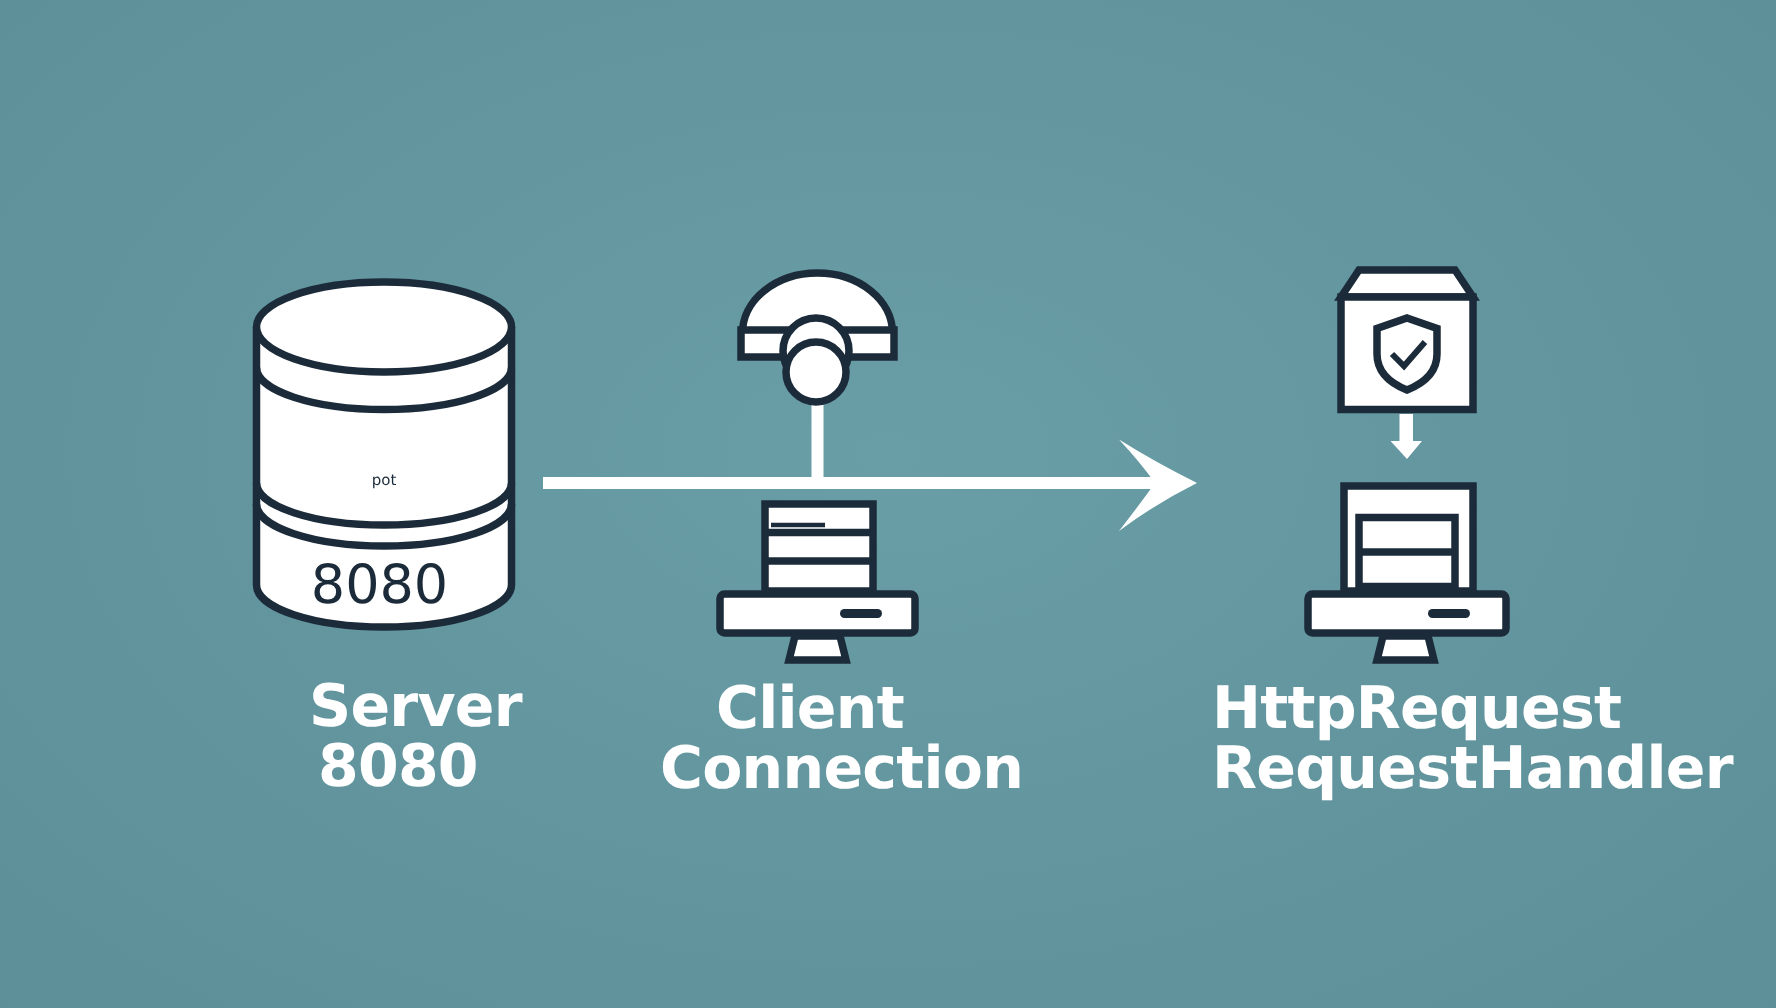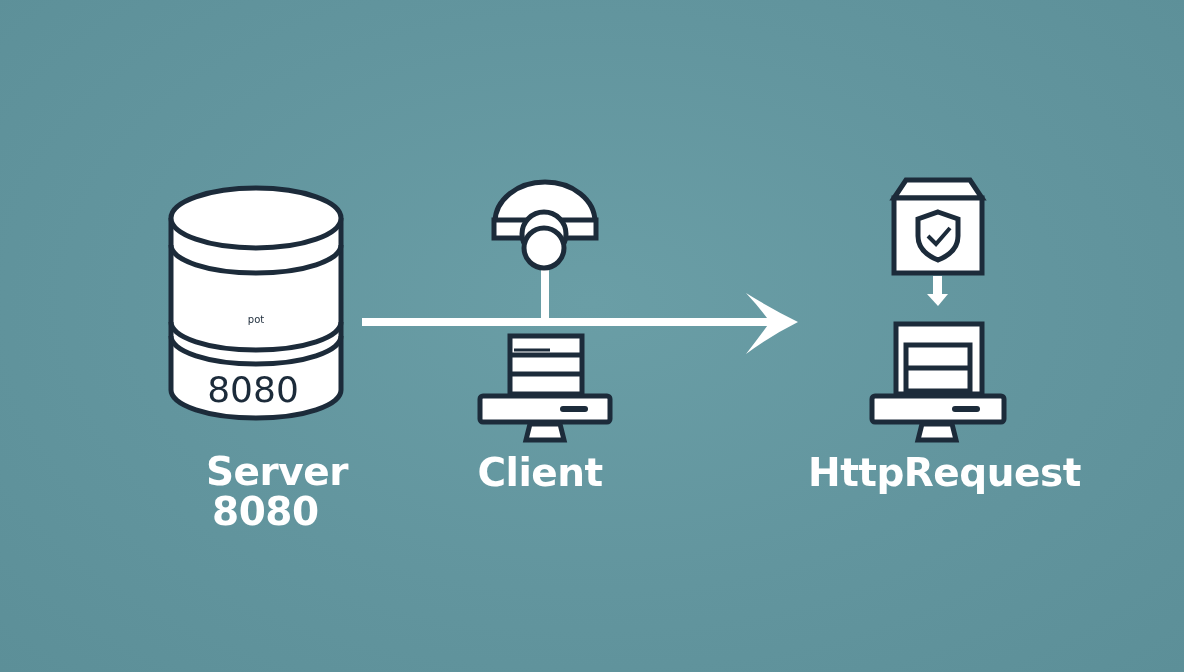--- a/index.html
+++ b/index.html
@@ -70,17 +70,19 @@
   </g>
 </svg>
 
 <div class="label" style="left:206px;top:452px;text-align:left;">
   <div>Server</div>
   <div style="padding-left:6px;">8080</div>
 </div>
 
 <div class="label" style="left:440px;top:453px;width:200px;text-align:center;">
   <div>Client</div>
+  <div>Connection</div>
 </div>
 
 <div class="label" style="left:808px;top:453px;width:260px;">
   <div>HttpRequest</div>
+  <div>RequestHandler</div>
 </div>
 
 </body></html>

